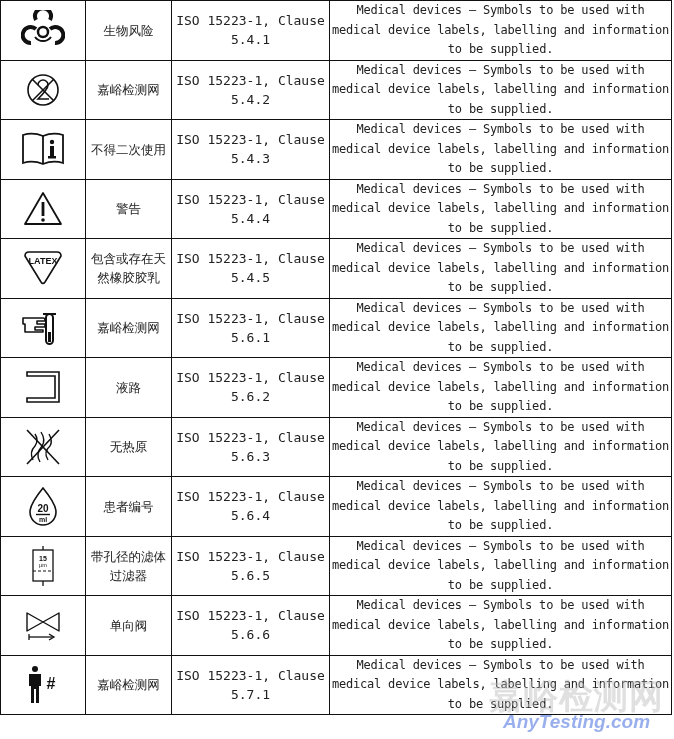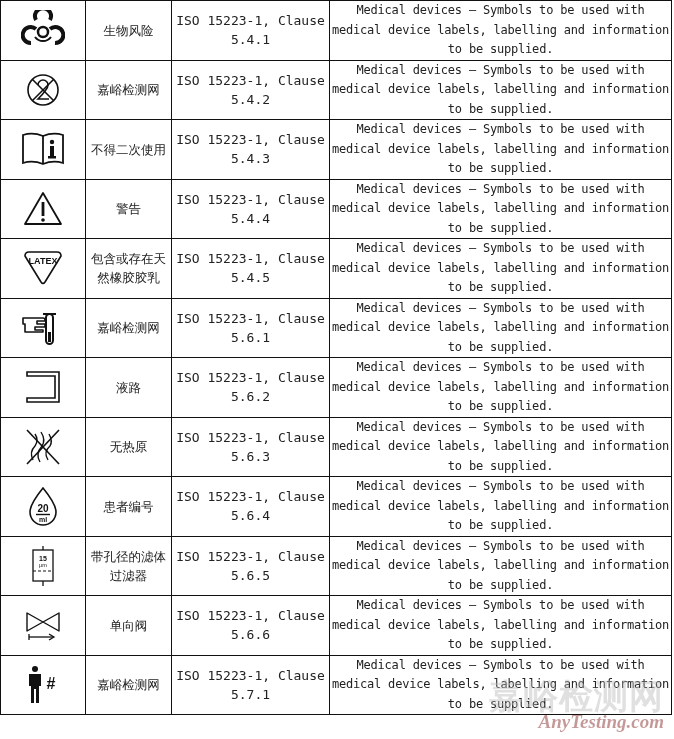--- a/index.html
+++ b/index.html
@@ -23,21 +23,21 @@
   td.c-icon { width:84px;margin-left:48px; }
   td.c-name { width:85px; font-family:"DejaVu Sans","Liberation Sans",sans-serif; font-size:12.5px; line-height:19px; padding:0 6px;margin-top:39px; }
   td.c-clause { width:157px; font-size:13px; line-height:19px; }
   td.c-desc { font-size:12px; line-height:19.5px; vertical-align:top; padding:2px 4px 0 4px; letter-spacing:-0.2px; }
   .icon svg { display:block; margin:0 auto; }
   .watermark {
     position:absolute; right:10px; bottom:6px; pointer-events:none;
     text-align:right; opacity:0.45;
   }
   .wm-cn { font-family:Liberation Serif, serif; font-size:34px; color:#bbb; font-weight:bold; letter-spacing:1px; line-height:28px; }
-  .wm-en { font-family:Liberation Serif, serif; font-size:19px; color:#7f1d1d; font-style:italic; font-weight:bold; line-height:22px; }
+  .wm-en { font-family:Liberation Sans, sans-serif; font-size:19px; color:#1d4ed8; font-style:italic; font-weight:bold; line-height:22px;text-align:center; }
 </style>
 </head>
 <body>
 
 <table class="sym">
   <tbody>
 
     <tr>
       <td class="c-icon icon">
         <span>

